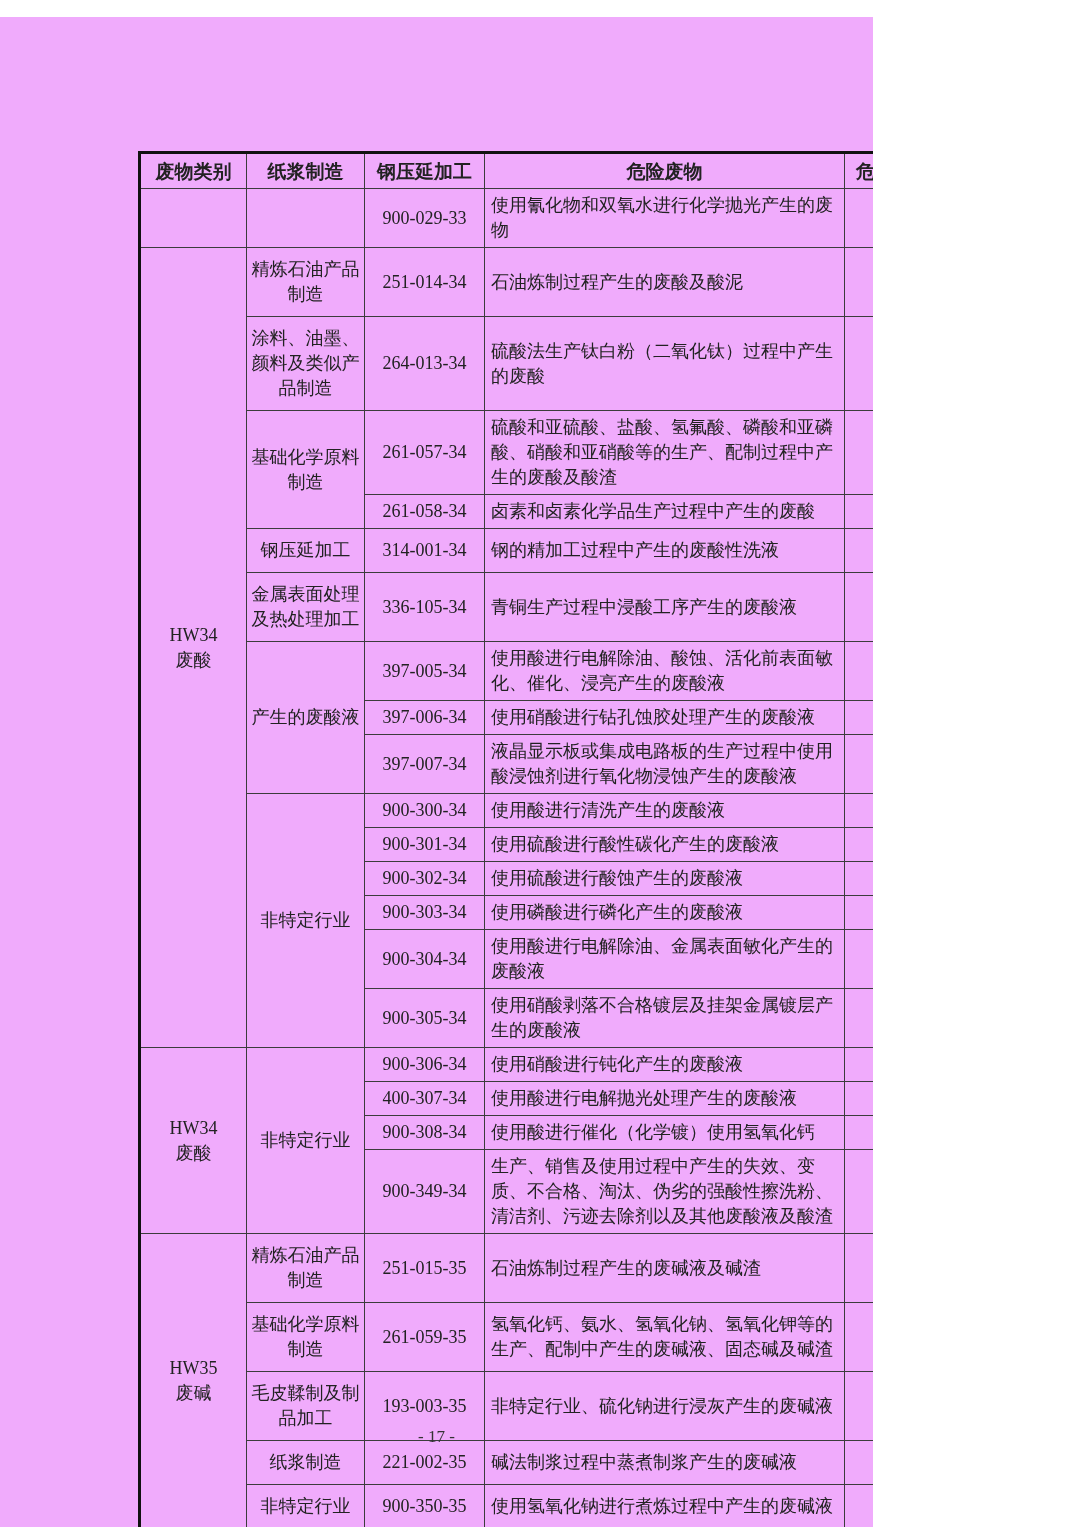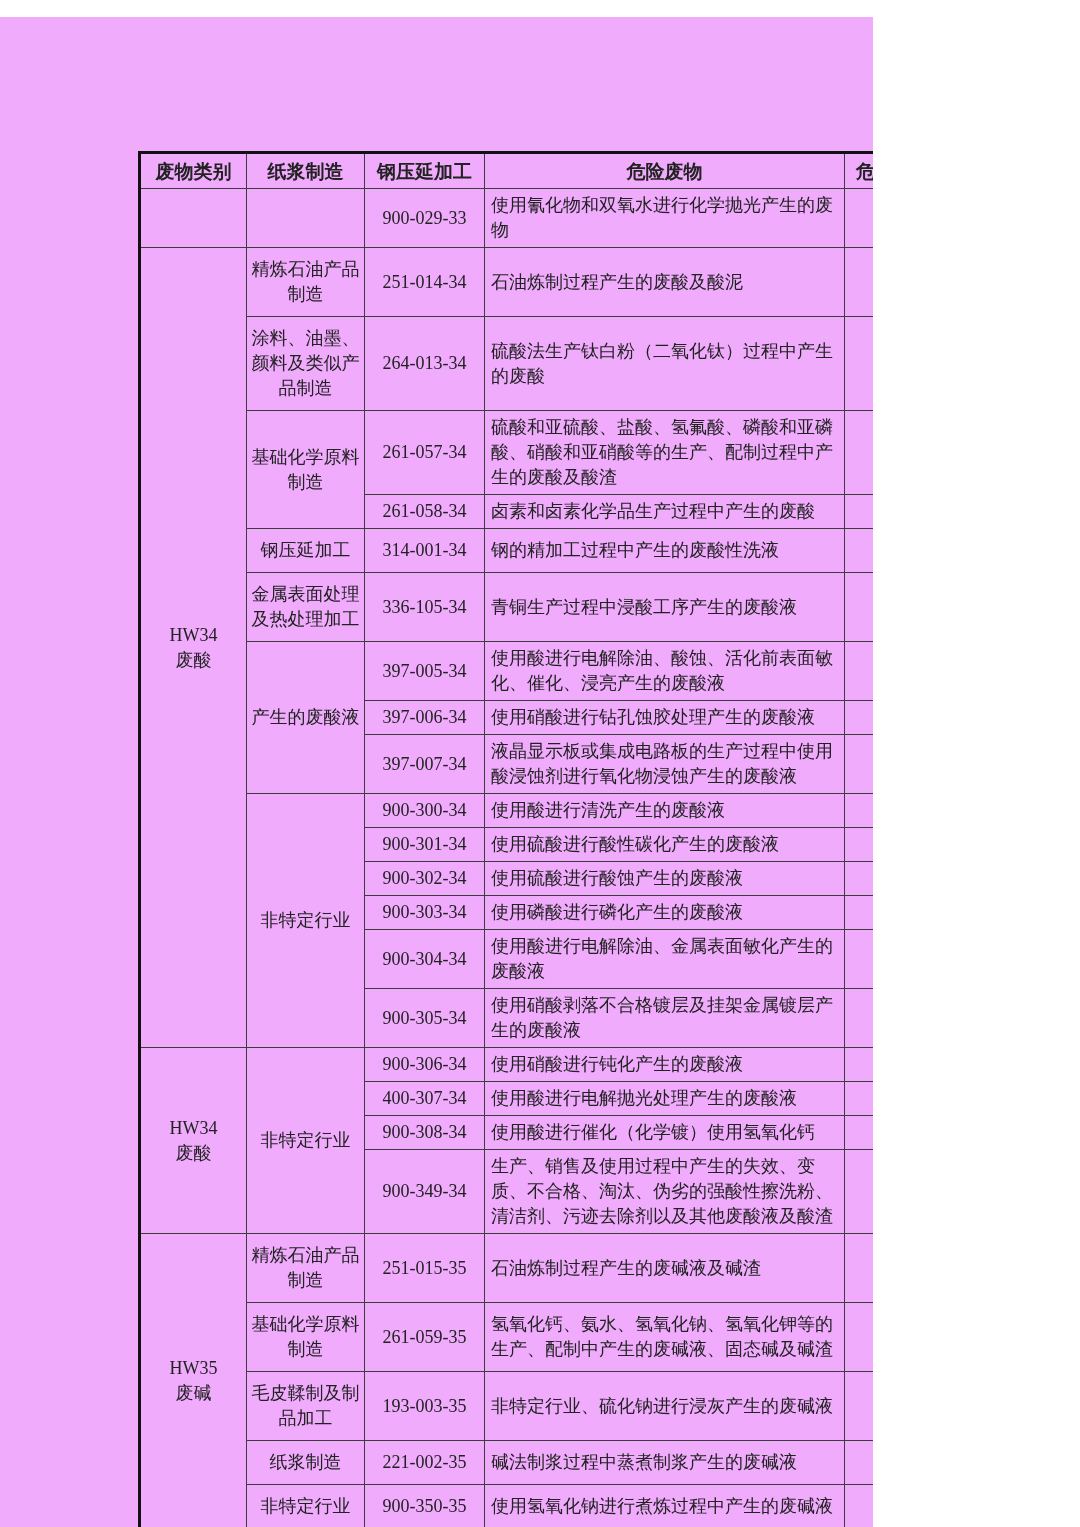--- a/index.html
+++ b/index.html
@@ -248,14 +248,15 @@
         </tr>
         <tr class="row">
           <td class="cell-source" rowspan="1">非特定行业</td>
           <td class="cell-code">900-350-35</td>
           <td class="cell-desc">使用氢氧化钠进行煮炼过程中产生的废碱液</td>
           <td class="cell-char">C</td>
         </tr>
       </tbody>
   </table>
 
+  <div class="footer">- 17 -</div>
 
 </div>
 
 </body></html>

